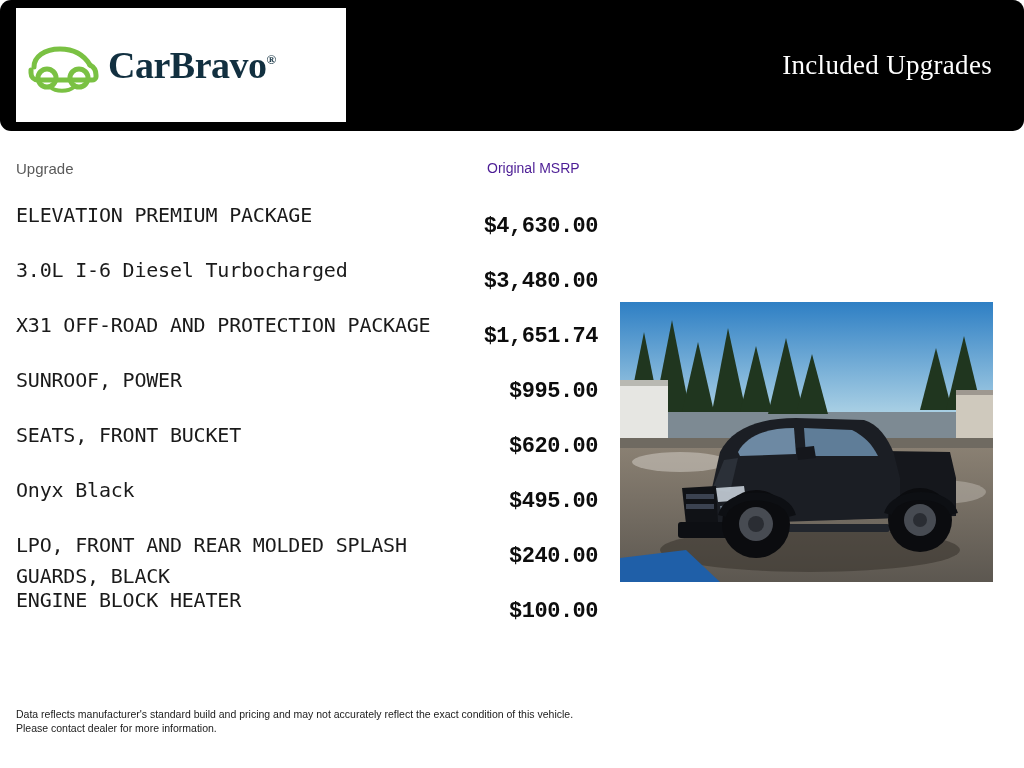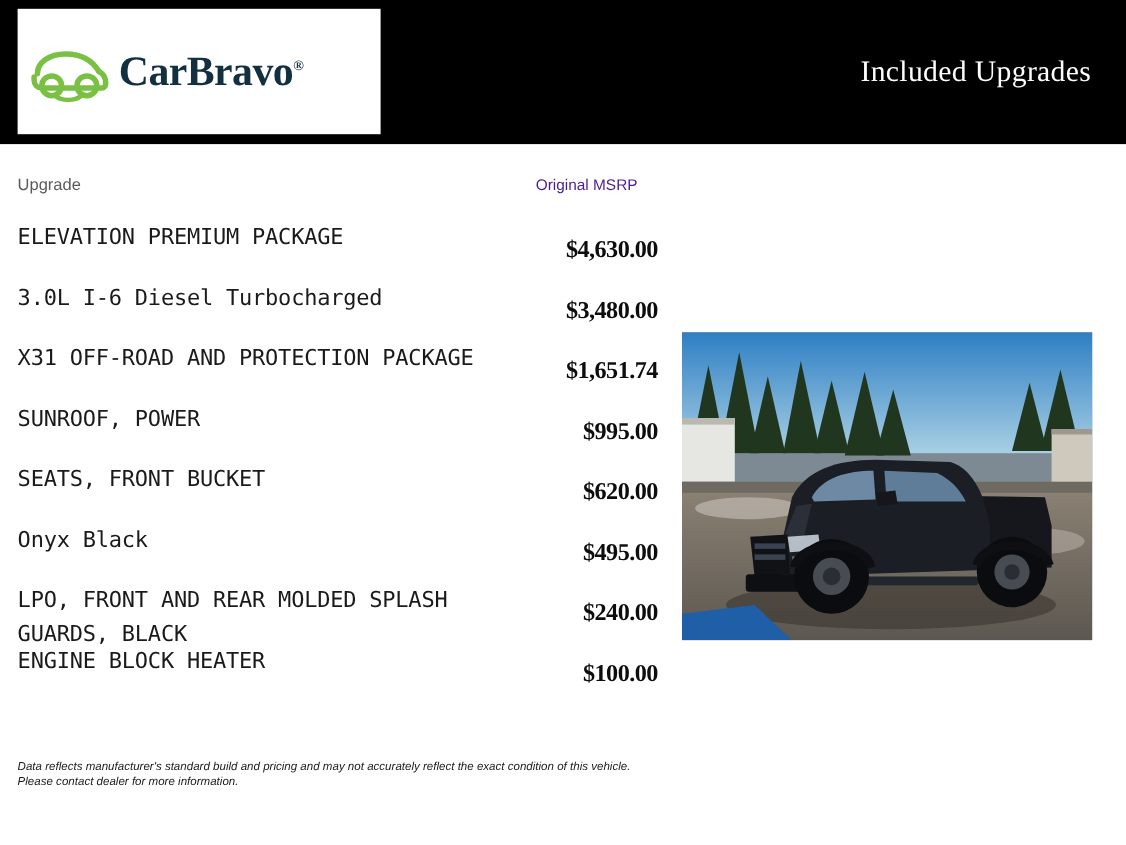--- a/index.html
+++ b/index.html
@@ -20,20 +20,21 @@
   }
 
   
   .header {
     position: absolute;
     top: 0;
     left: 0;
     width: 1024px;
     height: 131px;
     background: #000000;
+    border-radius: 11px;
   }
 
   .logo-box {
     position: absolute;
     left: 16px;
     top: 8px;
     width: 330px;
     height: 114px;
     background: #ffffff;
     display: flex;
@@ -113,21 +114,21 @@
     line-height: 1.55;
     letter-spacing: -0.2px;
   }
 
   .row-price {
     position: absolute;
     left: 400px;
     width: 198px;
     text-align: right;
     top: 24px;
-    font-family: Liberation Serif, serif;
+    font-family: Liberation Mono, monospace;
     font-weight: bold;
     font-size: 22px;
     color: #0d0d0d;
     letter-spacing: -0.5px;
   }
 
   
   .photo {
     position: absolute;
     left: 620px;
@@ -137,24 +138,23 @@
     overflow: hidden;
     background: #7d8a93;
   }
 
   .photo svg { display: block; }
 
   
   .disclaimer {
     position: absolute;
     left: 16px;
-    top: 690px;
+    top: 707px;
     width: 620px;
     font-size: 10.5px;
-    font-style: italic;
     color: #1a1a1a;
     line-height: 1.35;
   }
 </style>
 </head>
 <body>
 
 <div class="page">
 
   <div class="header">

